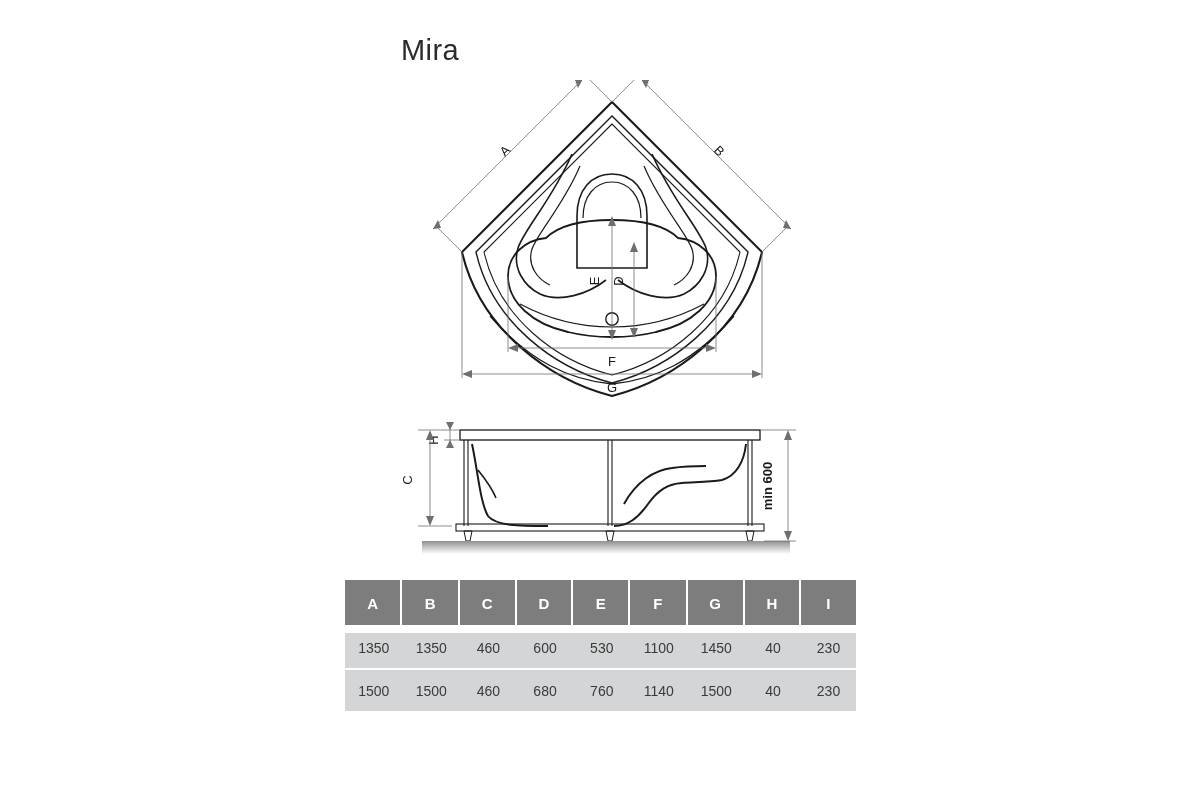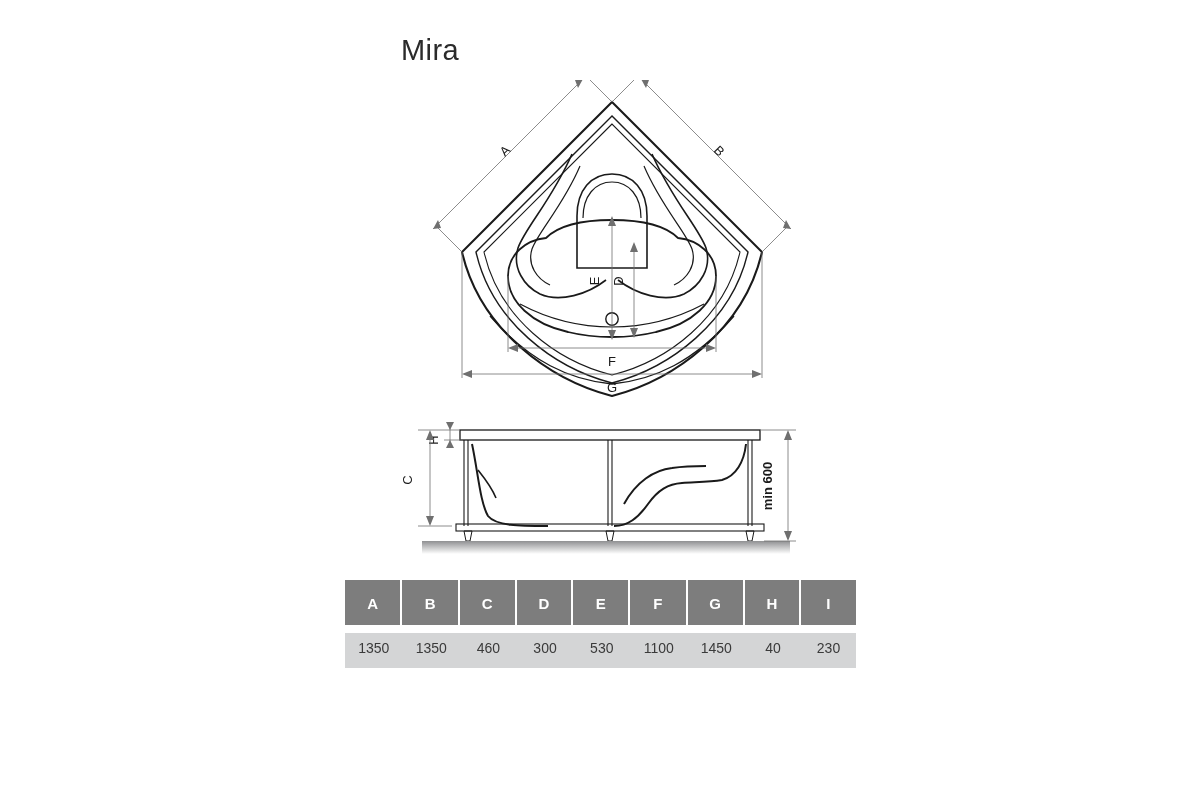--- a/index.html
+++ b/index.html
@@ -325,25 +325,36 @@
         <th class="col-g">G</th>
         <th class="col-h">H</th>
         <th class="col-i">I</th>
       </tr>
     </thead>
     <tbody>
       <tr>
         <td>1350</td>
         <td>1350</td>
         <td>460</td>
-        <td>300</td>
+        <td>600</td>
         <td>530</td>
         <td>1100</td>
         <td>1450</td>
         <td>40</td>
         <td>230</td>
       </tr>
+      <tr>
+        <td>1500</td>
+        <td>1500</td>
+        <td>460</td>
+        <td>680</td>
+        <td>760</td>
+        <td>1140</td>
+        <td>1500</td>
+        <td>40</td>
+        <td>230</td>
+      </tr>
     </tbody>
   </table>
 
   <div id="table-head-gap"></div>
 
 </div>
 
 </body></html>

